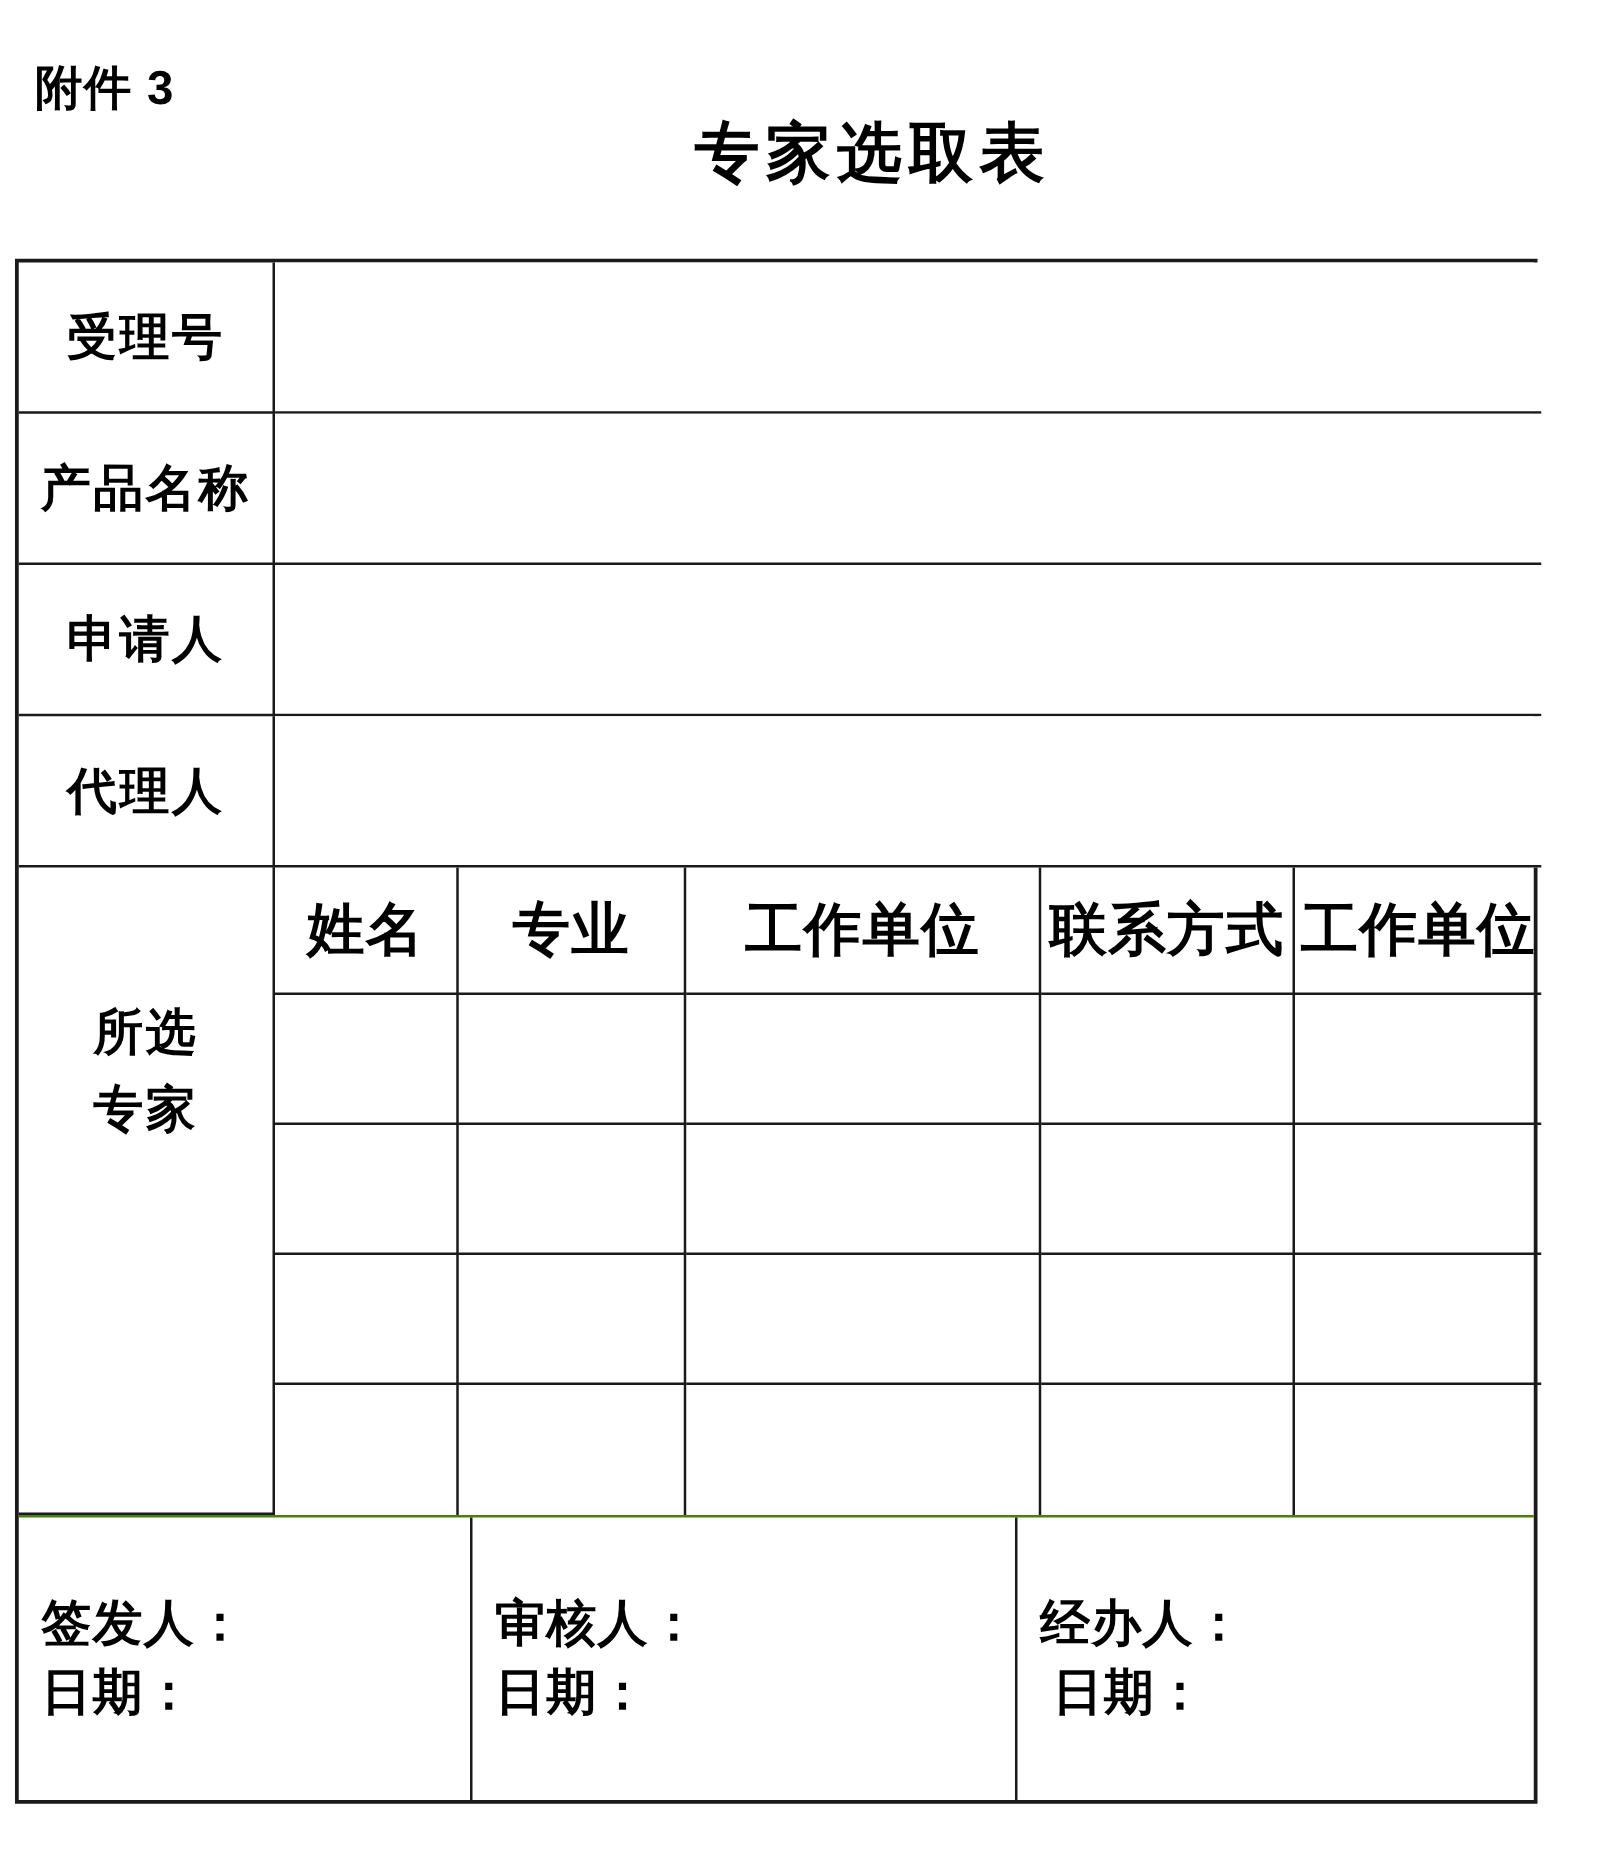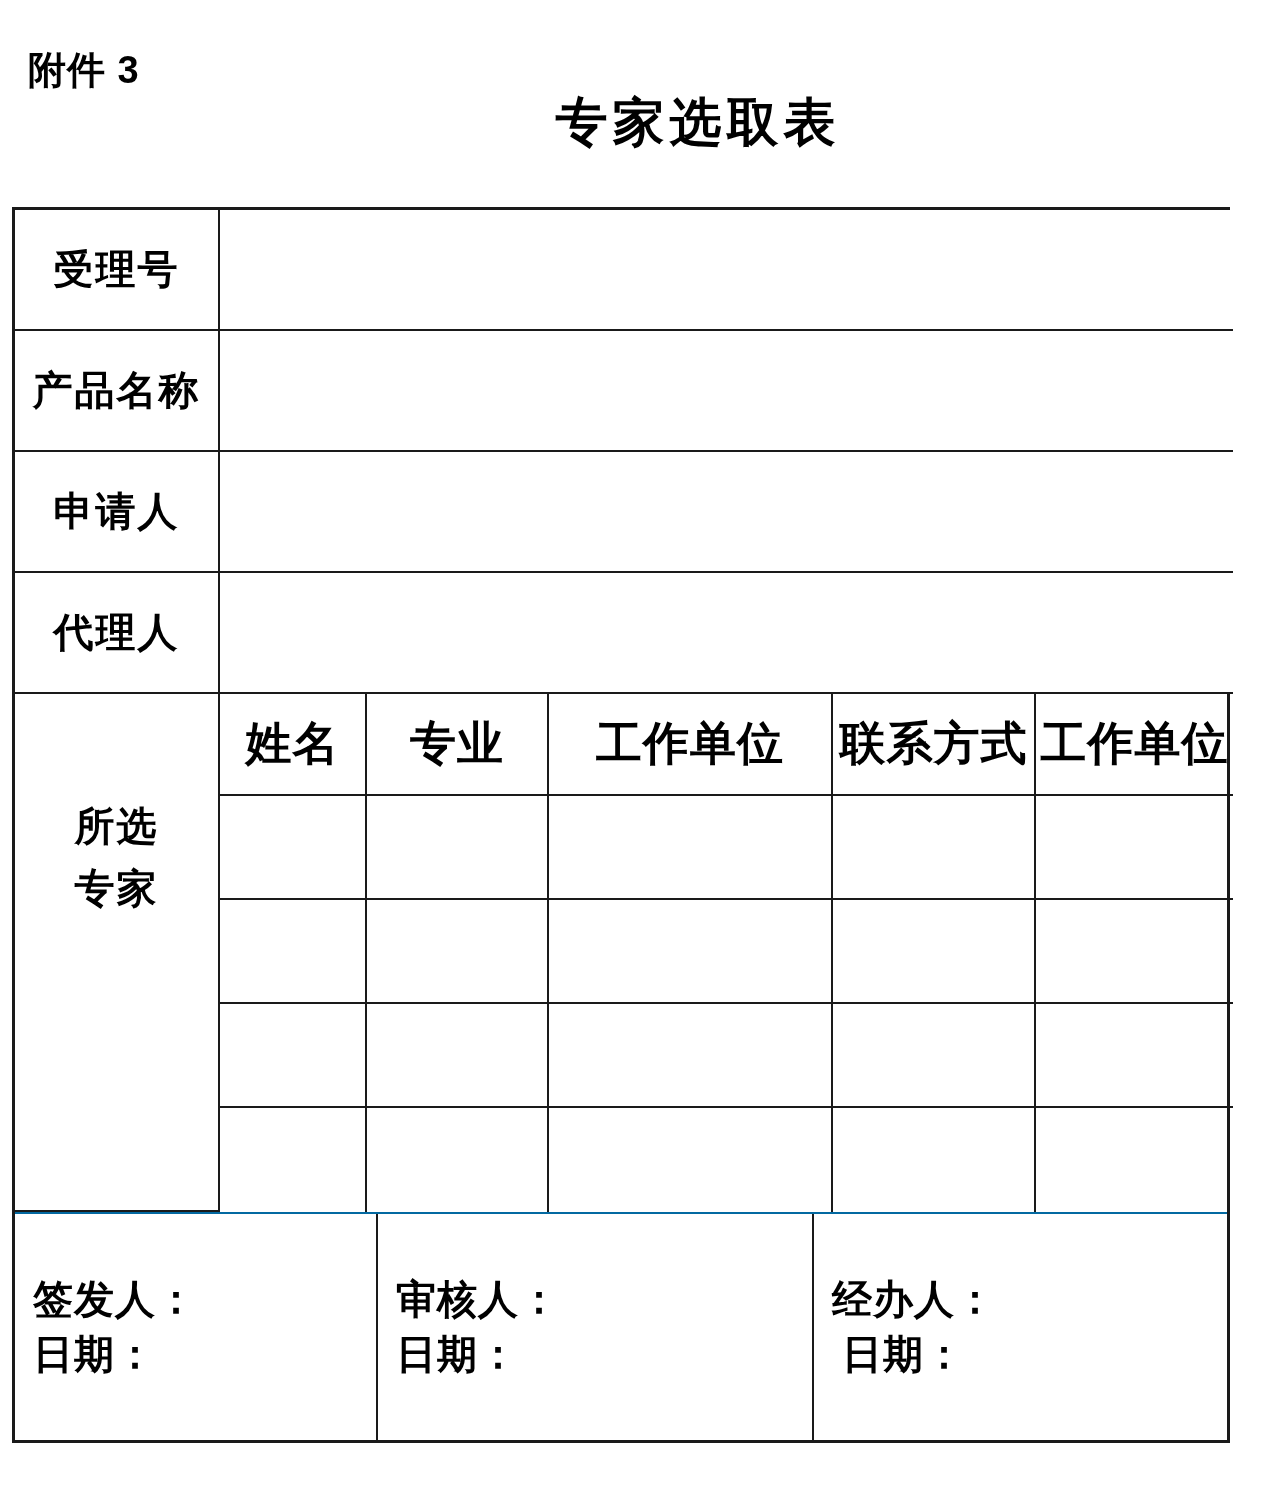--- a/index.html
+++ b/index.html
@@ -52,21 +52,21 @@
   .experts-lbl .stack{
     display:flex;flex-direction:column;align-items:center;
     transform:translateY(-95px);
     line-height:1.55;
   }
   tr.r-field{height:121px;}
   tr.r-ehdr{height:102px;}
   tr.r-edata{height:104px;}
   .sig{
     display:flex;flex:1;
-    border-top:2px solid #0369a1;
+    border-top:2px solid #4d7c0f;
   }
   .sig-cell{
     box-sizing:border-box;
     display:flex;flex-direction:column;justify-content:center;
     padding-left:18px;
     font-size:40px;font-weight:600;line-height:1.38;letter-spacing:1px;
   }
   .sig-cell.c1{flex:0 0 361px;}
   .sig-cell.c2{flex:0 0 420px;border-left:2px solid #1a1a1a;}
   .sig-cell.c3{flex:1;border-left:2px solid #1a1a1a;margin-left:16px;}

